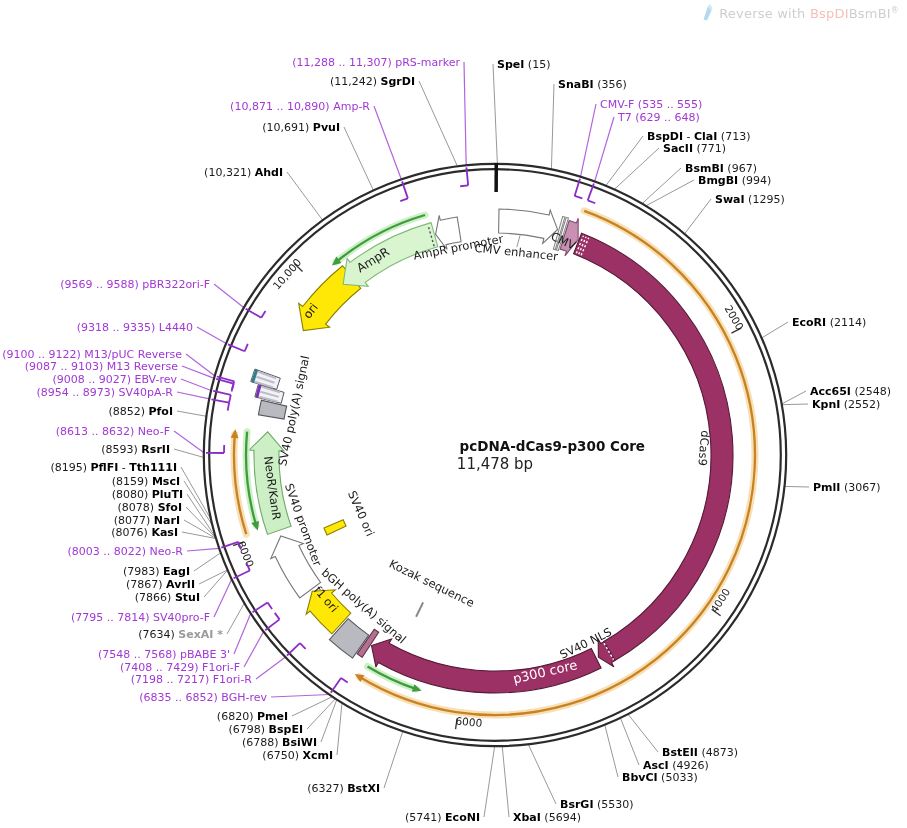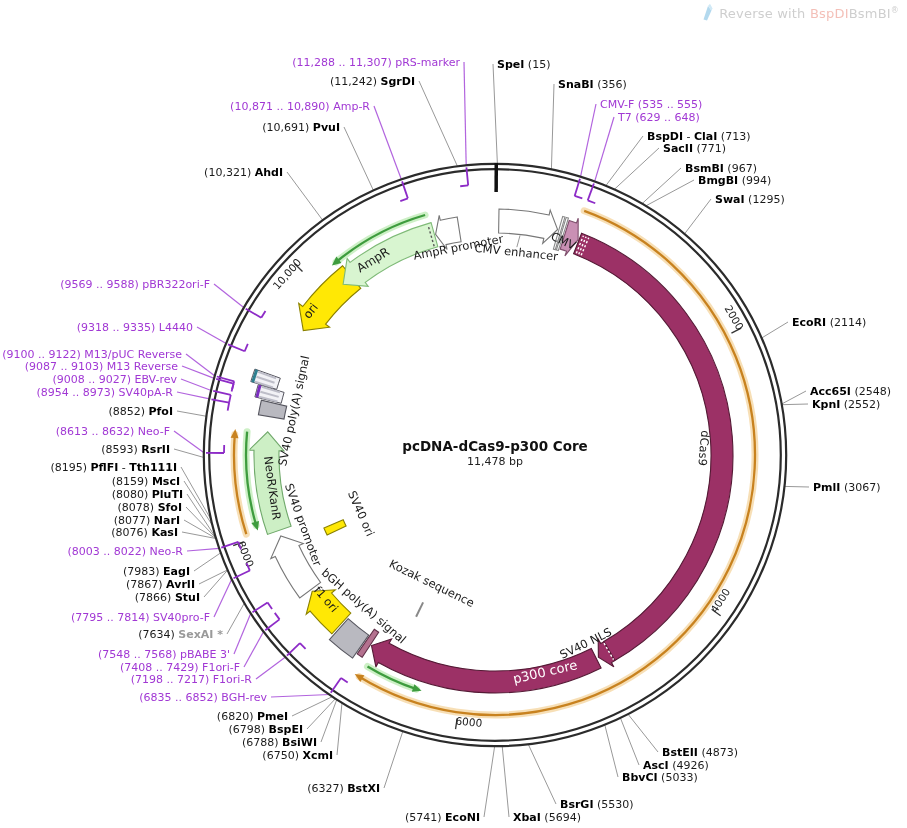--- a/index.html
+++ b/index.html
@@ -1,21 +1,21 @@
 <!DOCTYPE html>
 <html><head>
 <meta charset="utf-8">
 <style>
   html,body{margin:0;padding:0;background:#fff;}
   #stage{position:relative;width:907px;height:828px;background:#ffffff;overflow:hidden;
          font-family:"DejaVu Sans","Liberation Sans",sans-serif;}
   #plasmid-svg{position:absolute;left:0;top:0;}
   .center-title{position:absolute;left:345px;top:438px;width:300px;text-align:center;pointer-events:none;}
-  .center-title .name{font-size:13.5px;font-weight:bold;color:#111;}
-  .center-title .size{font-size:11px;color:#222;margin-top:1px;}
+  .center-title .name{font-size:13.5px;font-weight:bold;color:#111;text-align:right;}
+  .center-title .size{font-size:15px;color:#222;margin-top:1px;}
   .watermark{position:absolute;top:3px;right:8px;display:flex;align-items:center;gap:4px;opacity:.85;}
   .watermark .wtext{font-size:13px;color:#c6c6c6;letter-spacing:.2px;}
   .watermark .snap{color:#f2b5ac;}
   .watermark .gene{color:#c6c6c6;}
   .watermark sup{font-size:8px;color:#c6c6c6;}
   text{font-family:"DejaVu Sans","Liberation Sans",sans-serif;}
 </style>
 </head>
 <body>
 

